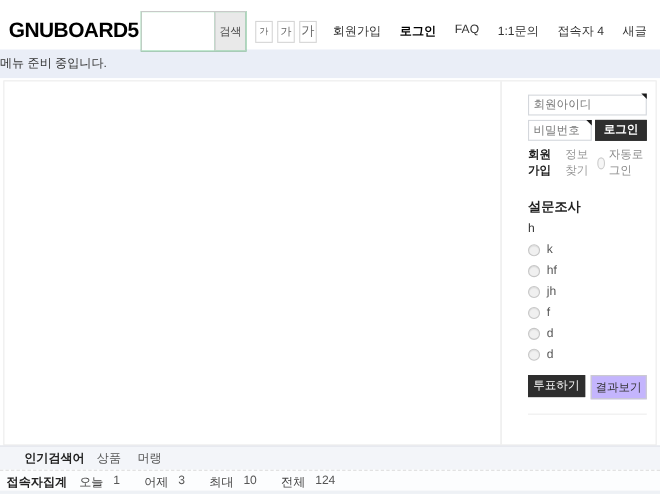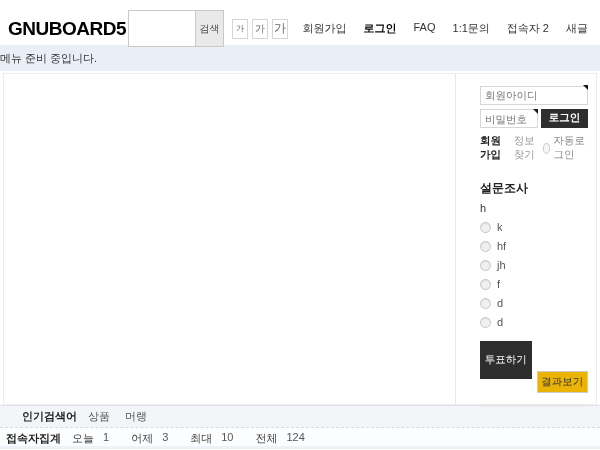--- a/index.html
+++ b/index.html
@@ -48,24 +48,24 @@
   .auto-login { margin-left:auto; display:flex; align-items:center; gap:3px; color:#888; cursor:pointer; }
   .chk { width:11px; height:11px; border:1px solid #ccc; border-radius:50%; background:#f6f6f6; }
 
   .survey { margin-top:18px; }
   .survey-title { font-size:12px; font-weight:bold; color:#222; }
   .survey-q { font-size:11px; color:#333; margin-top:5px; }
   .opt { display:flex; align-items:center; gap:6px; margin-top:7px; font-size:11px; color:#555; cursor:pointer; }
   .radio { width:11px; height:11px; border-radius:50%; border:1px solid #c6c6c6; background:#f0f0f0;
     box-shadow:inset 0 1px 1px rgba(0,0,0,0.08); flex:none; }
   .survey-btns { display:flex; gap:5px; margin-top:13px; padding-bottom:13px; border-bottom:1px solid #ededed; }
-  .vote-btn { flex:1; height:38px; background:#2e2e2e; border:1px solid #2e2e2e; color:#fff;
+  .vote-btn { flex:1; height:20px; background:#2e2e2e; border:1px solid #2e2e2e; color:#fff;
     font-size:10.5px; cursor:pointer; font-family:Liberation Mono, monospace; }
-  .result-btn { flex:1; height:22px; background:#eab308; border:1px solid #ccc; color:#333;
-    font-size:10.5px; cursor:pointer; font-family:"Liberation Sans", sans-serif;margin-top:30px; }
+  .result-btn { flex:1; height:22px; background:#c4b5fd; border:1px solid #ccc; color:#333;
+    font-size:10.5px; cursor:pointer; font-family:"Liberation Sans", sans-serif; }
 
   
   .foot-row1 { border-top:1px solid #dfe2e8; background:#f3f5f9; height:22px;
     display:flex; align-items:center; padding:0 22px; font-size:11px; }
   .foot-row2 { border-top:1px dashed #d9d9d9; background:#fcfdfe; height:19px;
     display:flex; align-items:flex-end; padding:0 6px; font-size:11px; }
   .foot-label { font-weight:bold; color:#222; width:66px; flex:none; }
   .keywords { display:flex; gap:15px; color:#555; }
   .keywords a { color:#555; text-decoration:none; cursor:pointer; }
   .stats { display:flex; color:#555; }
@@ -86,21 +86,21 @@
   <div class="font-btns">
     <button class="font-btn s">가</button>
     <button class="font-btn m">가</button>
     <button class="font-btn l">가</button>
   </div>
   <div class="nav">
     <a>회원가입</a>
     <a class="bold">로그인</a>
     <a>FAQ</a>
     <a>1:1문의</a>
-    <a>접속자 2</a>
+    <a>접속자 4</a>
     <a>새글</a>
   </div>
 </div>
 
 <div class="menu-bar">메뉴 준비 중입니다.</div>
 
 <div class="content">
   <div class="main-area"></div>
 
   <div class="sidebar">

